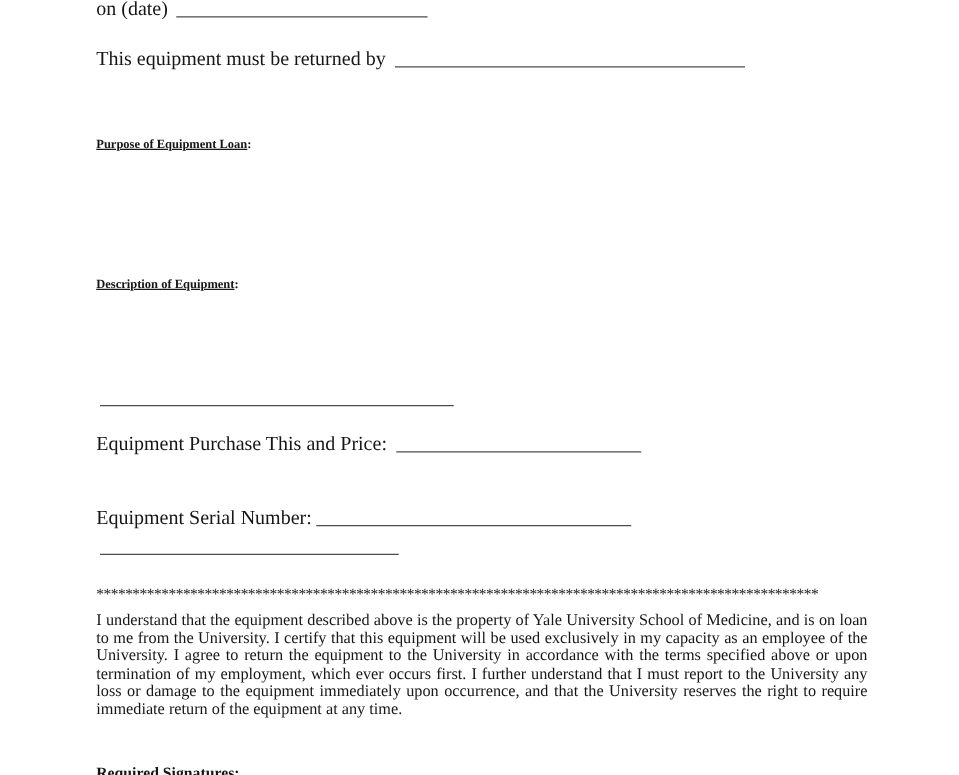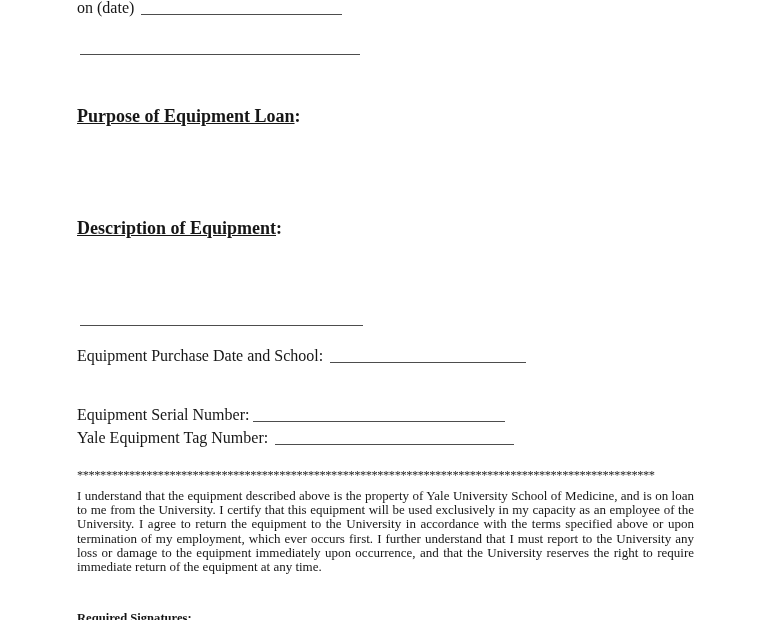--- a/index.html
+++ b/index.html
@@ -20,21 +20,21 @@
     line-height: 14px;
   }
   .blank {
     display: inline-block;
     height: 2px;
     border-bottom: 1px solid #4d4d4d;
     margin-left: 3px;
     transform: translateY(2px);
   }
   .blank.tight { margin-left: 0; }
-  .heading { font-weight: bold; font-size: 18px; }
+  .heading { font-weight: bold; font-size: 10px; }
   .heading .ul { text-decoration: underline; }
   .divider {
     position: absolute;
     left: 77px;
     top: 468px;
     font-size: 12.4px;
     letter-spacing: -0.42px;
     white-space: nowrap;
     color: #222222;
   }
@@ -59,47 +59,47 @@
 <body>
 
 <div>
 
   <div class="line" style="top:1px">
     <span>on (date)</span>
     <span class="blank" style="width:201px"></span>
   </div>
 
   <div class="line" style="top:41px">
+    <span>This equipment must be returned by</span>
     <span class="blank" style="width:280px"></span>
   </div>
 
   <div class="line heading" style="top:109px">
     <span class="ul">Purpose of Equipment Loan</span><span>:</span>
   </div>
 
   <div class="line heading" style="top:221px">
     <span class="ul">Description of Equipment</span><span>:</span>
   </div>
 
   <div class="line" style="top:312px">
     <span class="blank" style="width:283px"></span>
   </div>
 
   <div class="line" style="top:349px">
-    <span>Equipment Purchase Date and School:</span>
+    <span>Equipment Purchase This and Price:</span>
     <span class="blank" style="width:196px"></span>
   </div>
 
   <div class="line" style="top:408px">
     <span>Equipment Serial Number:</span>
     <span class="blank tight" style="width:252px"></span>
   </div>
 
   <div class="line" style="top:431px">
-    <span>Yale Equipment Tag Number:</span>
     <span class="blank" style="width:239px"></span>
   </div>
 
   <div class="divider">****************************************************************************************************</div>
 
   <div class="para">I understand that the equipment described above is the property of Yale University School of Medicine, and is on loan to me from the University. I certify that this equipment will be used exclusively in my capacity as an employee of the University. I agree to return the equipment to the University in accordance with the terms specified above or upon termination of my employment, which ever occurs first. I further understand that I must report to the University any loss or damage to the equipment immediately upon occurrence, and that the University reserves the right to require immediate return of the equipment at any time.</div>
 
   <div class="sig">Required Signatures:</div>
 
 </div>

